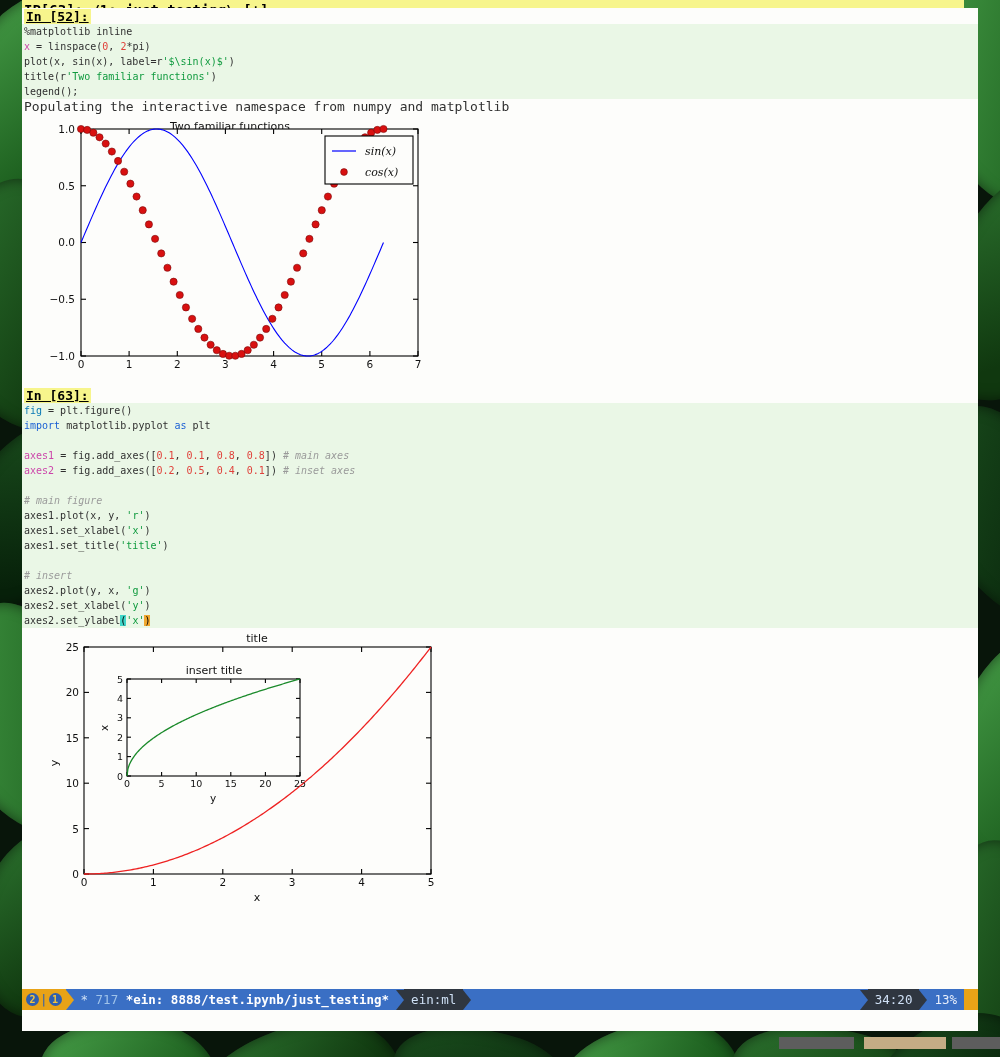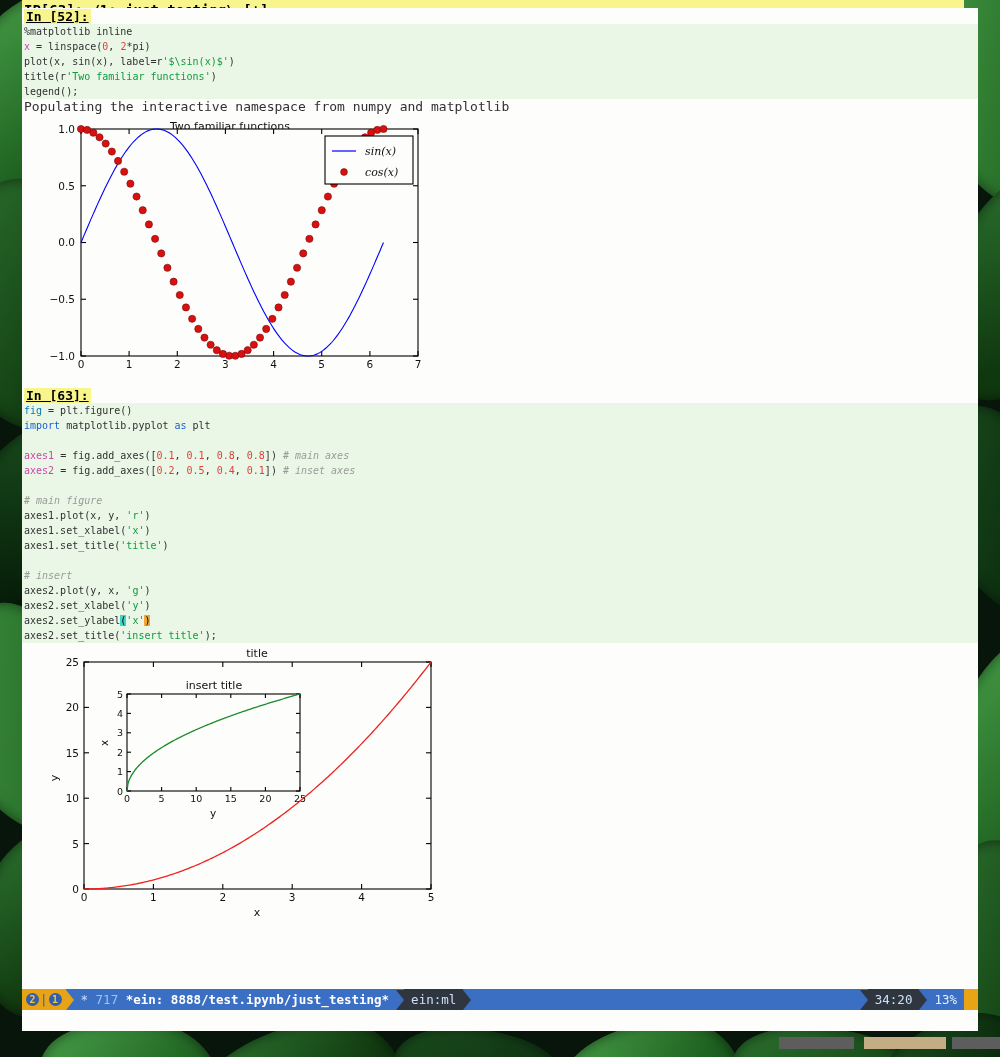--- a/index.html
+++ b/index.html
@@ -263,21 +263,20 @@
 <pre class="code"> </pre>
 <pre class="code"><span class="cm"># main figure</span></pre>
 <pre class="code">axes1.plot(x, y, <span class="str">'r'</span>)</pre>
 <pre class="code">axes1.set_xlabel(<span class="str">'x'</span>)</pre>
 <pre class="code">axes1.set_title(<span class="str">'title'</span>)</pre>
 <pre class="code"> </pre>
 <pre class="code"><span class="cm"># insert</span></pre>
 <pre class="code">axes2.plot(y, x, <span class="str">'g'</span>)</pre>
 <pre class="code">axes2.set_xlabel(<span class="str">'y'</span>)</pre>
 <pre class="code">axes2.set_ylabel<span class="cursorparen">(</span><span class="str">'x'</span><span class="matchparen">)</span></pre>
-<pre class="code">axes2.set_title(<span class="str">'insert title'</span>);</pre>
       </div>
 
       <div class="fig">
         <svg width="430" height="285" viewBox="0 0 430 285">
           <rect x="0" y="0" width="430" height="285" fill="#fdfdfb"></rect>
 
           <text x="235" y="14" font-family="'DejaVu Sans','Liberation Sans',sans-serif" font-size="11" fill="#111" text-anchor="middle">title</text>
 
           <rect x="62" y="19" width="347" height="227" fill="#fdfdfb" stroke="#000" stroke-width="1.1"></rect>
 

